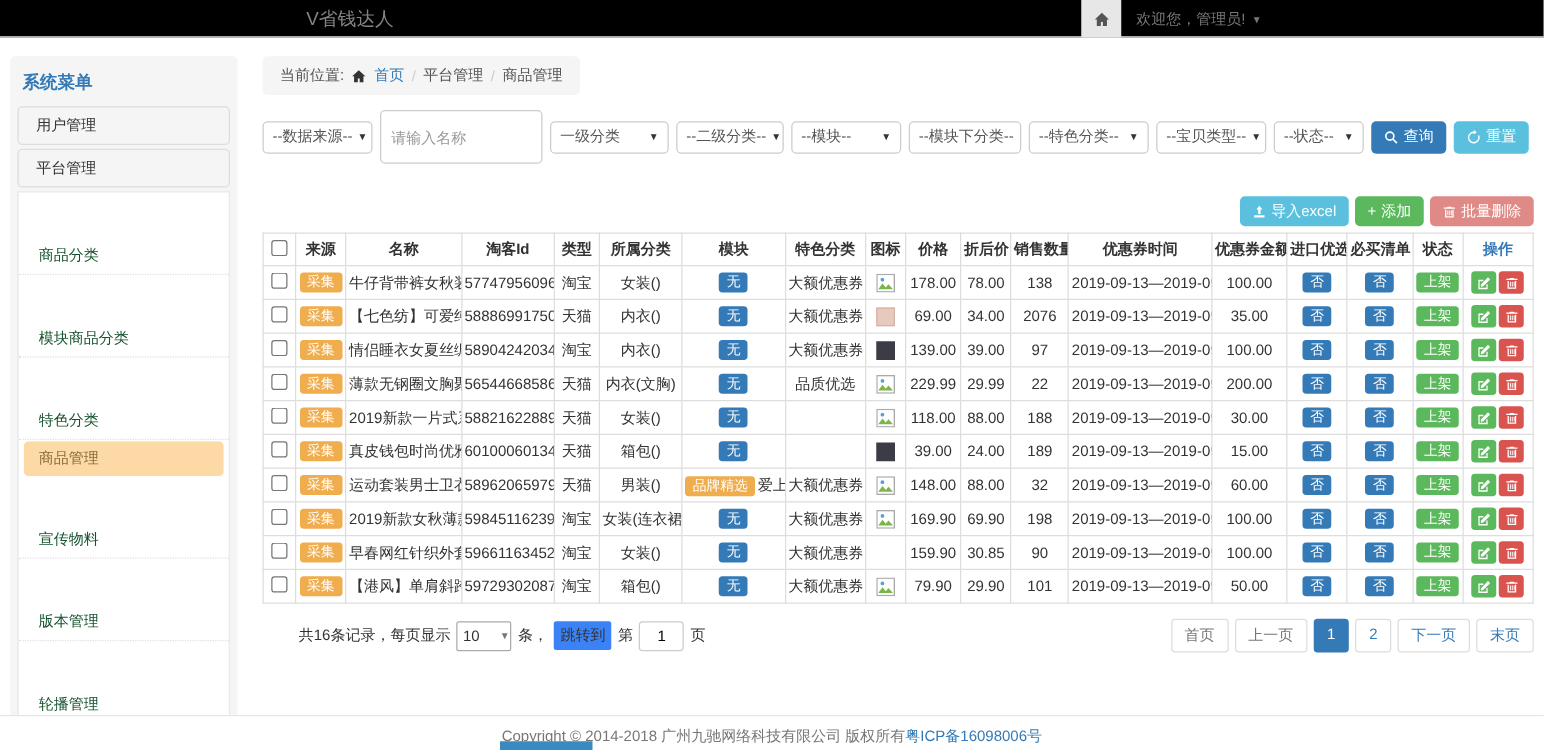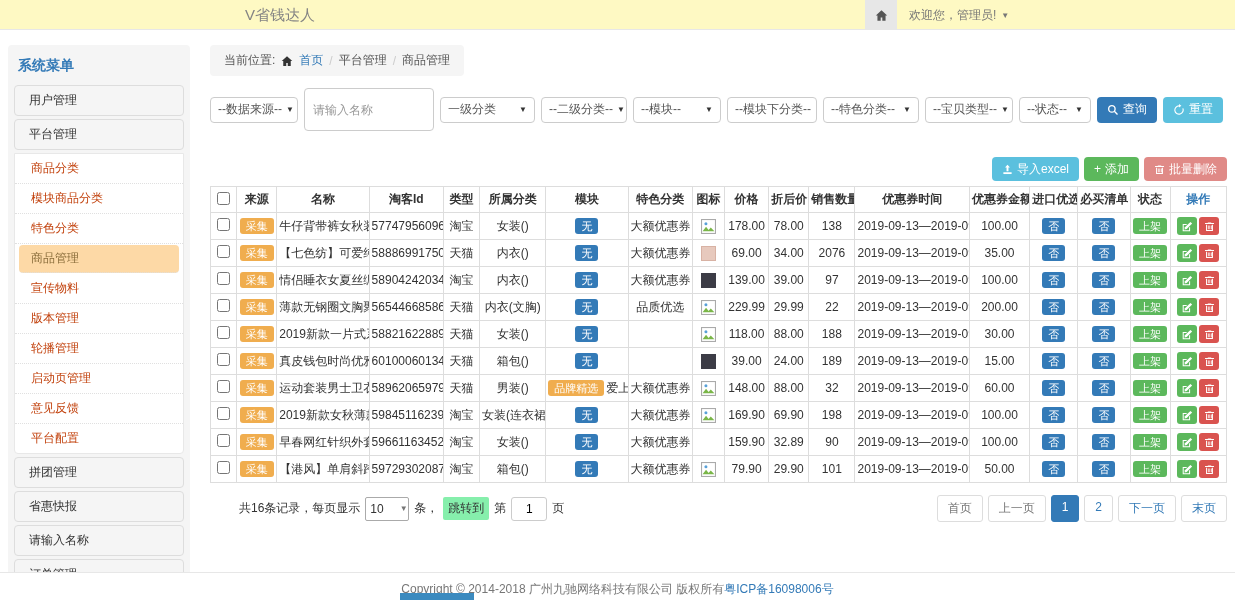--- a/index.html
+++ b/index.html
@@ -2,34 +2,34 @@
 <html><head>
 <meta charset="utf-8">
 <style>
   * { box-sizing: border-box; margin: 0; padding: 0; }
   html,body { width: 1235px; height: 600px; overflow: hidden; }
   body {
     font-family: "Liberation Sans", sans-serif;
     font-size: 12px; color: #333; background: #fff; position: relative;
   }
   
-  .topbar { height: 30px; background: #fef9c3; border-bottom: 1px solid #e7e7e7; position: relative; }
+  .topbar { height: 30px; background: #000000; border-bottom: 1px solid #e7e7e7; position: relative; }
   .topbar-title { position: absolute; left: 245px; top: 6px; font-size: 15px; color: #848484; }
   .topbar-right { position: absolute; left: 865px; top: 0; height: 30px; display: flex; align-items: center; }
   .home-box { width: 32px; height: 30px; background: #e7e7e7; display: flex; align-items: center; justify-content: center; cursor: pointer; }
   .welcome { color: #777; padding: 0 12px; display: flex; align-items: center; gap: 5px; cursor: pointer; }
   .caret-glyph { font-size: 8px; color: #777; }
   
   .content { display: flex; padding-top: 15px; }
   
   .sidebar { margin-left: 8px; width: 182px; background: #f5f5f5; border-radius: 4px; padding: 10px 6px 6px 6px; }
   .sidebar-heading { color: #337ab7; font-weight: bold; font-size: 14px; padding: 2px 4px 10px 4px; }
   .side-group { background: #f5f5f5; border: 1px solid #ddd; border-radius: 4px; margin-bottom: 3px; padding: 6px 14px; color: #333; cursor: pointer; }
   .side-sub { background: #fff; border: 1px solid #e8e8e8; border-radius: 0 0 4px 4px; margin-bottom: 3px; }
-  .side-link { display: block; color: #c2410c; padding: 6px 16px; border-bottom: 1px dotted #e0e0e0; cursor: pointer; }
+  .side-link { display: block; color: #14532d; padding: 6px 16px; border-bottom: 1px dotted #e0e0e0; cursor: pointer; margin-top: 36px; }
   .side-link:last-child { border-bottom: none; }
   .side-link.active { background: #fdd9a6; color: #8a6d3b; border-radius: 4px; margin: 1px 4px; padding: 5px 12px; }
   
   .main { margin-left: 20px; width: 1017px; }
   .breadcrumb { display: inline-flex; align-items: center; gap: 6px; background: #f5f5f5; border-radius: 4px; padding: 7px 14px; color: #555; }
   .breadcrumb .link { color: #337ab7; cursor: pointer; }
   .breadcrumb .sep { color: #ccc; }
   
   .filters { margin-top: 12px; display: flex; align-items: center; gap: 6px; flex-wrap: nowrap; }
   .sel { height: 26px; border: 1px solid #ccc; border-radius: 4px; background: #fff; display: flex; align-items: center; justify-content: space-between; padding: 0 7px; color: #555; cursor: pointer; white-space: nowrap; overflow: hidden; }
@@ -57,21 +57,21 @@
   .thumb { display: inline-block; width: 15px; height: 15px; vertical-align: middle; }
   .thumb.pink { background: #e7c9bd; border: 1px solid #d8b2a4; }
   .thumb.dark { background: #3c3c46; }
   .mini-btn { display: inline-flex; align-items: center; justify-content: center; width: 20px; height: 18px; border: none; border-radius: 3px; cursor: pointer; margin: 0 1px; }
   .mini-btn.edit { background: #5cb85c; }
   .mini-btn.del { background: #d9534f; }
   
   .pager-row { margin-top: 12px; display: flex; justify-content: space-between; align-items: center; color: #333; }
   .pager-left { display: flex; align-items: center; gap: 5px; margin-left: 29px; }
   .mini-sel { height: 24px; width: 44px; border: 1px solid #aaa; border-radius: 2px; background: #fff; display: inline-flex; align-items: center; justify-content: space-between; padding: 0 4px; cursor: pointer; gap: 16px; }
-  .jump-label { background: #86efac; padding: 3px 5px; border-radius: 2px; cursor: pointer; text-align: center; }
+  .jump-label { background: #3b82f6; padding: 3px 5px; border-radius: 2px; cursor: pointer; text-align: center; }
   .page-input { width: 36px; height: 24px; border: 1px solid #ccc; border-radius: 3px; text-align: center; font-size: 12px; font-family: "Liberation Sans", sans-serif; }
   .pager-right { display: flex; gap: 5px; }
   .page-box { border: 1px solid #ddd; border-radius: 3px; padding: 4px 10px; background: #fff; cursor: pointer; color: #337ab7; }
   .page-box.disabled { color: #777; }
   .page-box.active { background: #337ab7; border-color: #337ab7; color: #fff; }
   
   .footer { position: absolute; left: 0; bottom: 0; width: 100%; height: 28px; background: #fff; border-top: 1px solid #e7e7e7; text-align: center; color: #777; padding-top: 8px; margin-top: 24px; }
   .footer .link { color: #337ab7; cursor: pointer; }
   .preview-bar { position: absolute; left: 400px; bottom: 0; width: 74px; height: 7px; background: #3b8abf; }
   svg { display: block; }
@@ -562,21 +562,21 @@
             <td><input type="checkbox" style=""></td>
             <td><span class="badge orange">采集</span></td>
             <td>早春网红针织外套女春...</td>
             <td>596611634525</td>
             <td>淘宝</td>
             <td>女装()</td>
             <td><span class="badge blue">无</span></td>
             <td>大额优惠券</td>
             <td></td>
             <td>159.90</td>
-            <td>32.89</td>
+            <td>30.85</td>
             <td>90</td>
             <td>2019-09-13—2019-09-17</td>
             <td>100.00</td>
             <td><span class="badge blue">否</span></td>
             <td><span class="badge blue">否</span></td>
             <td><span class="badge green">上架</span></td>
             <td><button class="mini-btn edit">
                 <span>
                   <svg width="11" height="11" viewBox="0 0 16 16" fill="#fff">
                     <path d="M12.2 1.3l2.5 2.5-7.9 7.9-3.1.6.6-3.1z"></path>

